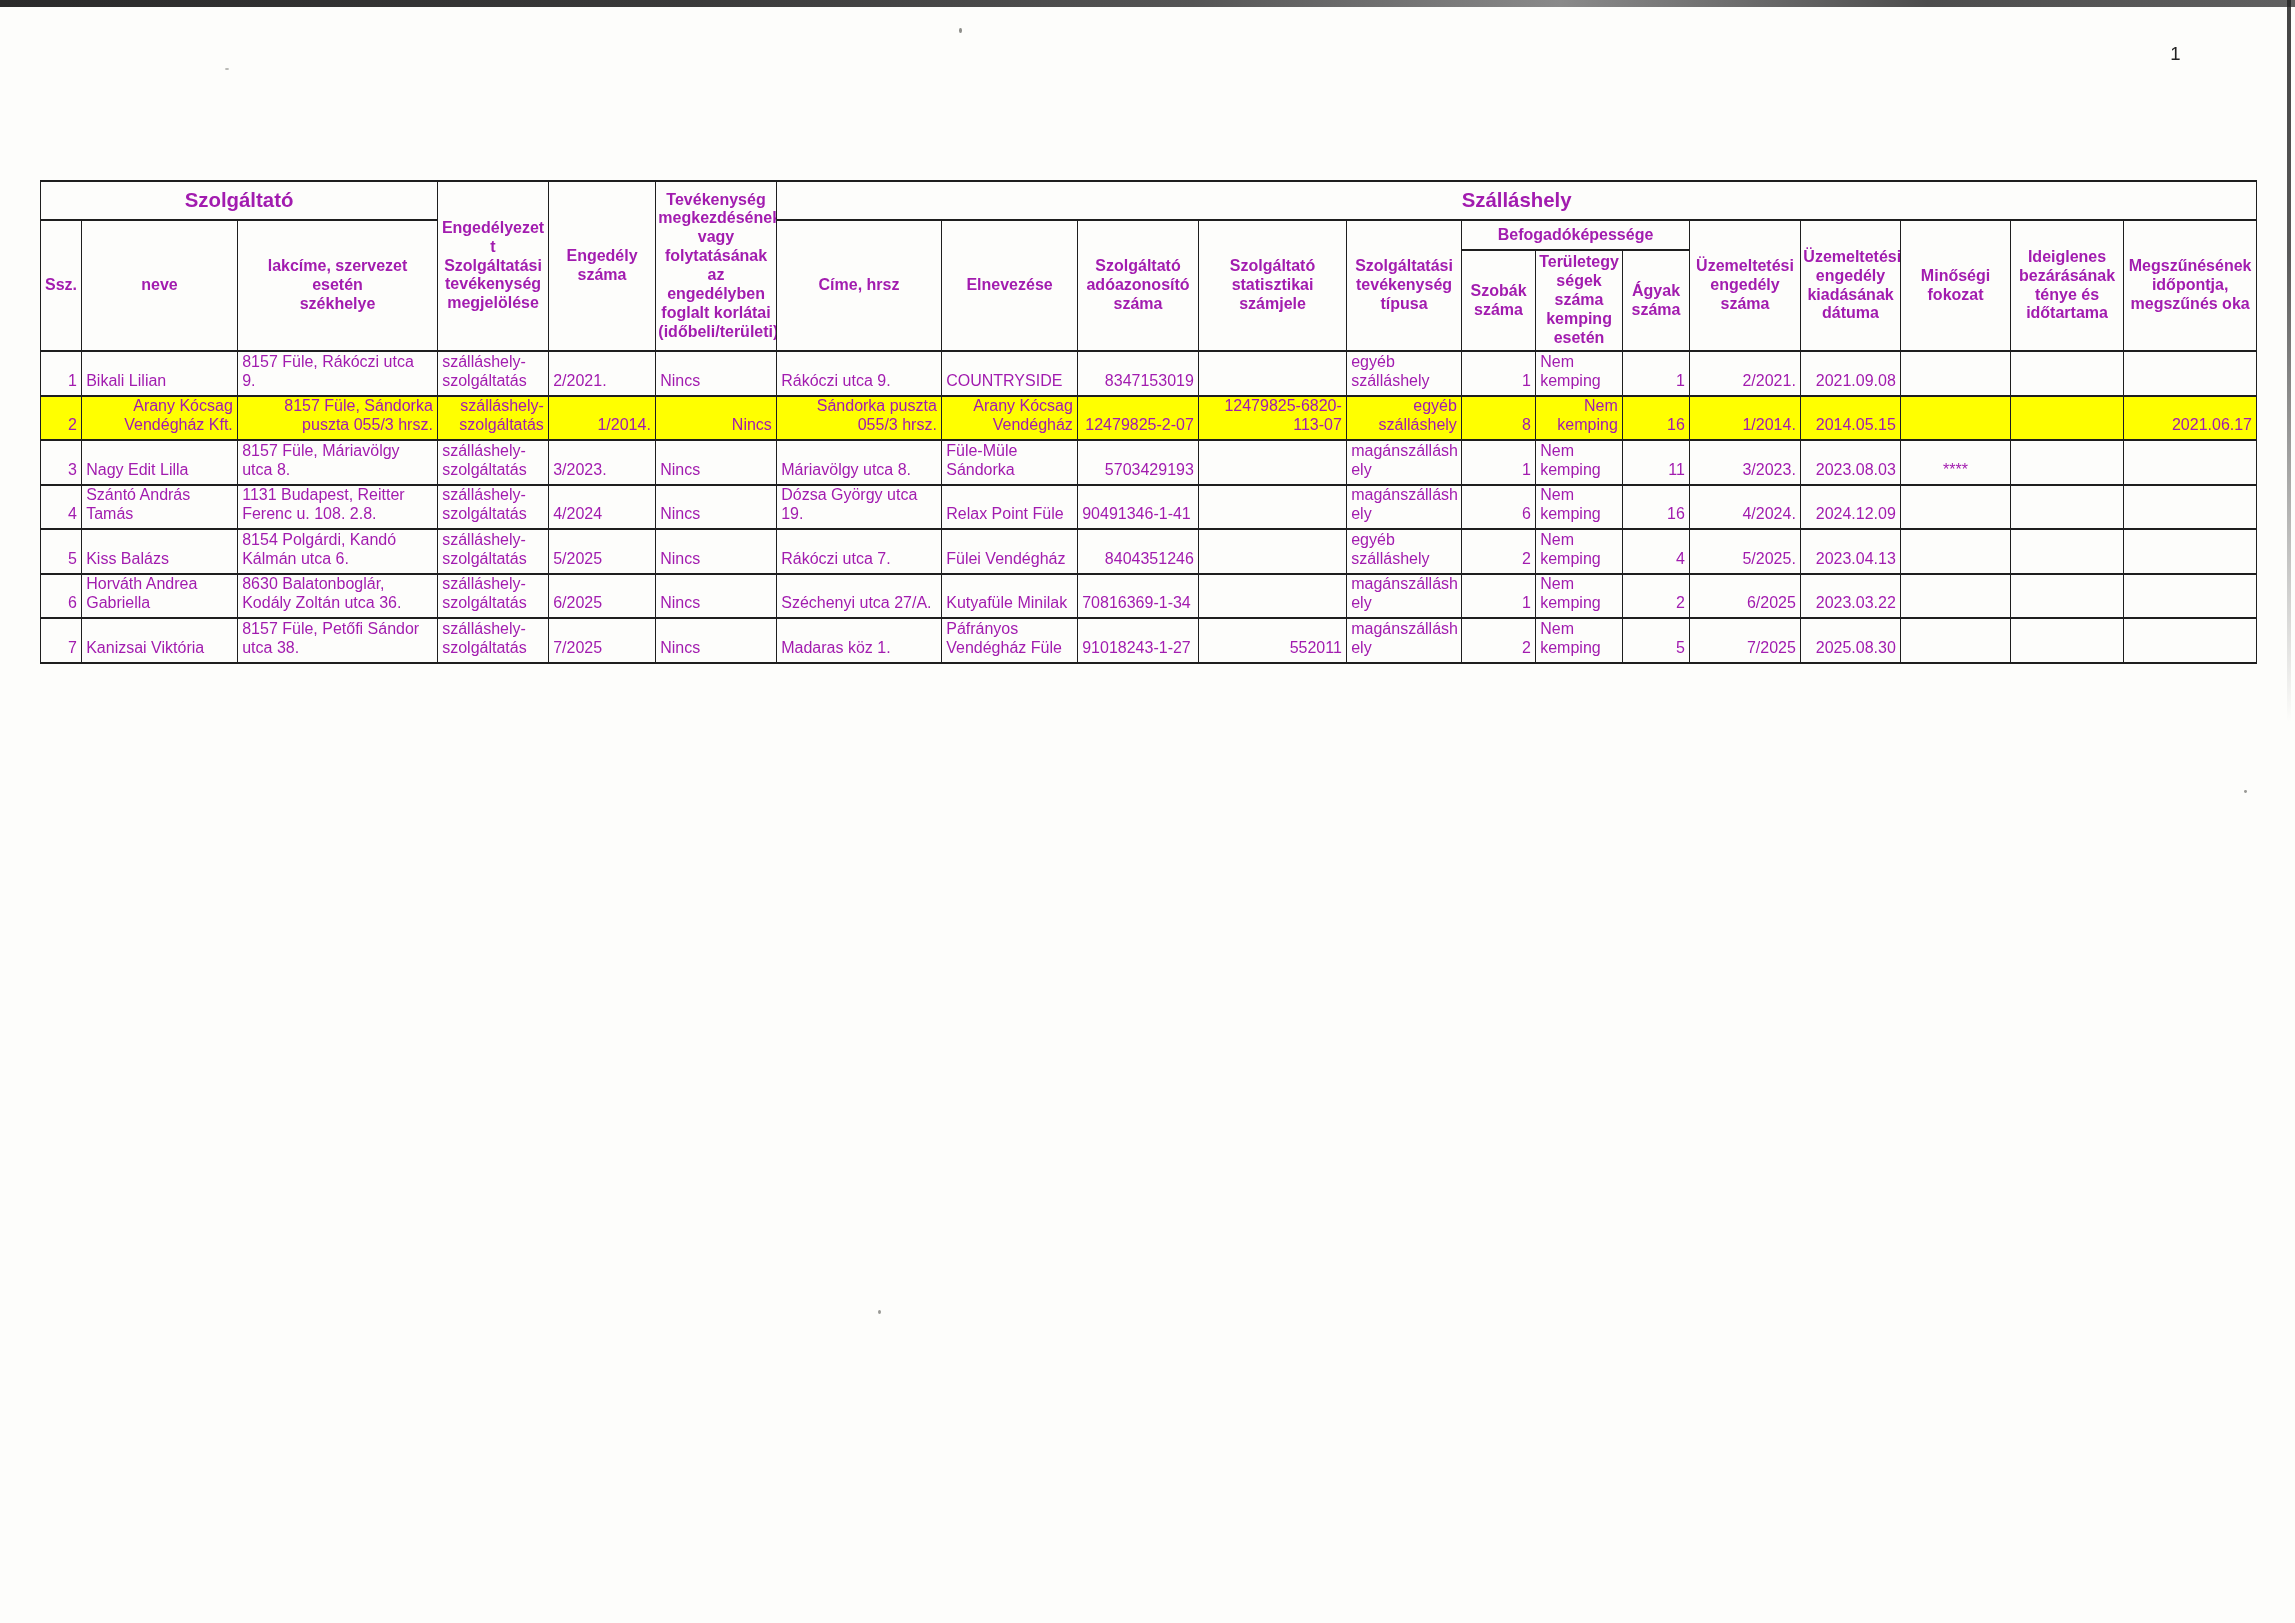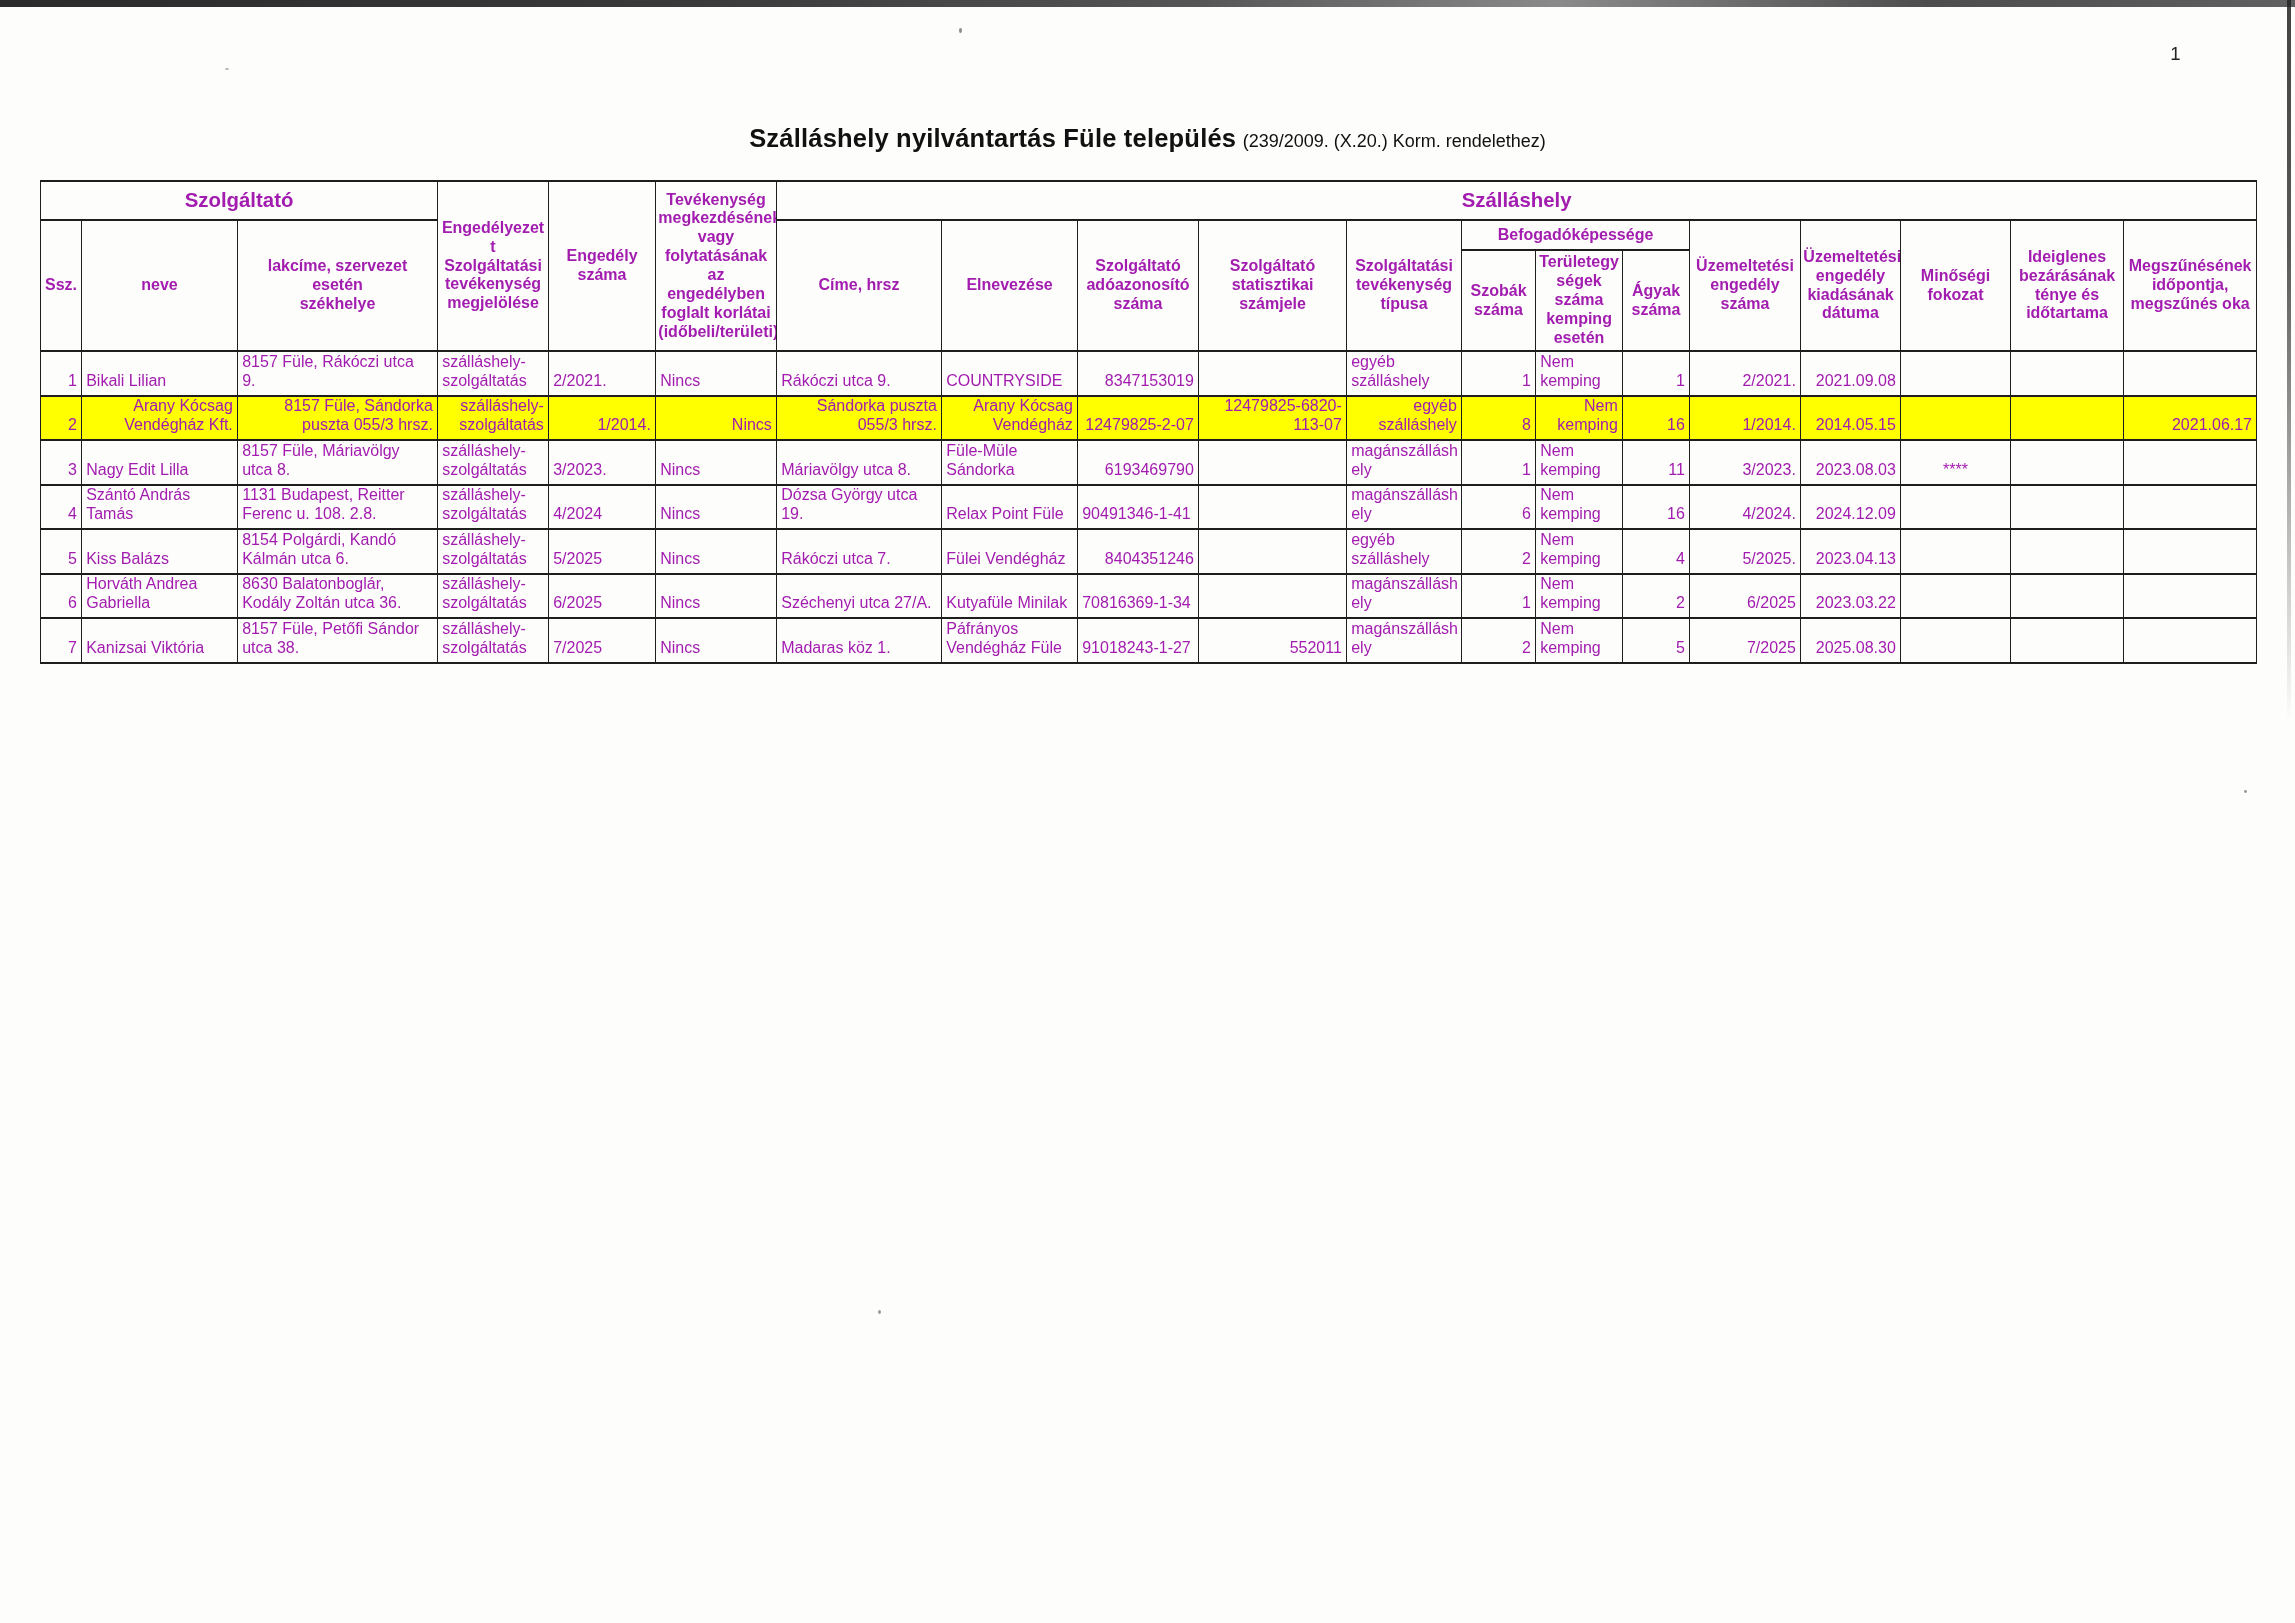--- a/index.html
+++ b/index.html
@@ -86,23 +86,20 @@
 
   <div class="scan-strip-top"></div>
   <div class="scan-edge-right"></div>
   <div class="speck s1"></div>
   <div class="speck s2"></div>
   <div class="speck s3"></div>
   <div class="speck s4"></div>
 
   <div class="page-number">1</div>
 
-  <div class="doc-title">
-    <span class="main">Szálláshely nyilvántartás Füle település</span><span class="suffix">(239/2009. (X.20.) Korm. rendelethez)</span>
-  </div>
 
   <table class="registry">
     <colgroup>
       <col style="width:41px">
         <col style="width:156px">
         <col style="width:200px">
       <col style="width:111px">
         <col style="width:107px">
         <col style="width:121px">
       <col style="width:165px">
@@ -242,21 +239,21 @@
           <td class="a-l">Nagy Edit Lilla</td>
           <td class="a-l">8157 Füle, Máriavölgy
 utca 8.</td>
           <td class="a-l">szálláshely-
 szolgáltatás</td>
           <td class="a-l">3/2023.</td>
           <td class="a-l">Nincs</td>
           <td class="a-l">Máriavölgy utca 8.</td>
           <td class="a-l">Füle-Müle
 Sándorka</td>
-          <td class="a-r">6193469790</td>
+          <td class="a-r">5703429193</td>
           <td class="a-l"></td>
           <td class="a-l">magánszállásh
 ely</td>
           <td class="a-r">1</td>
           <td class="a-l">Nem
 kemping</td>
           <td class="a-r">11</td>
           <td class="a-r">3/2023.</td>
           <td class="a-r">2023.08.03</td>
           <td class="a-c">****</td>

